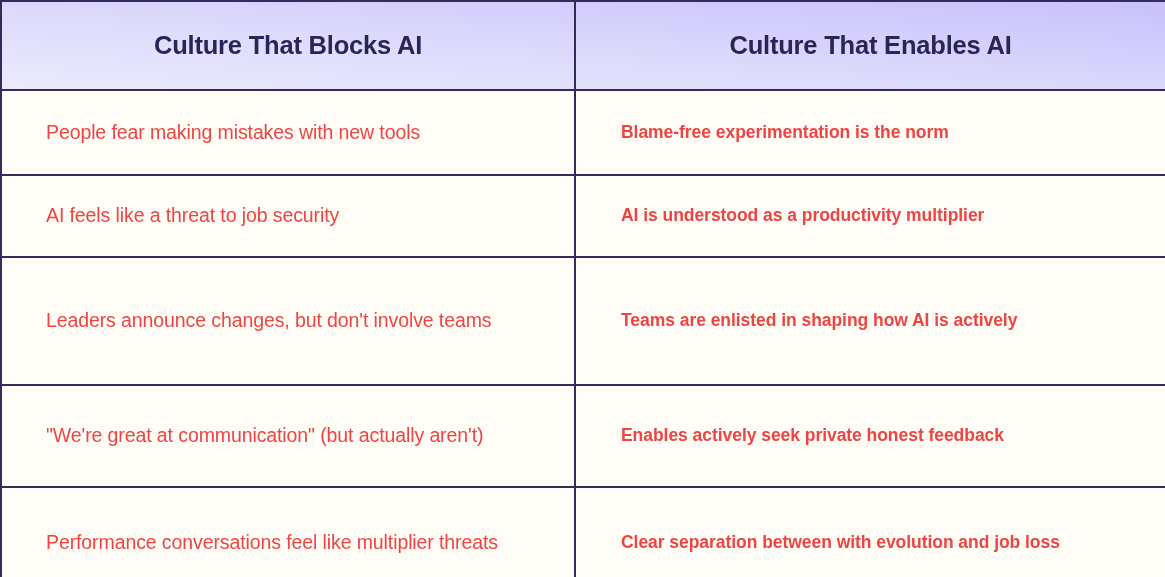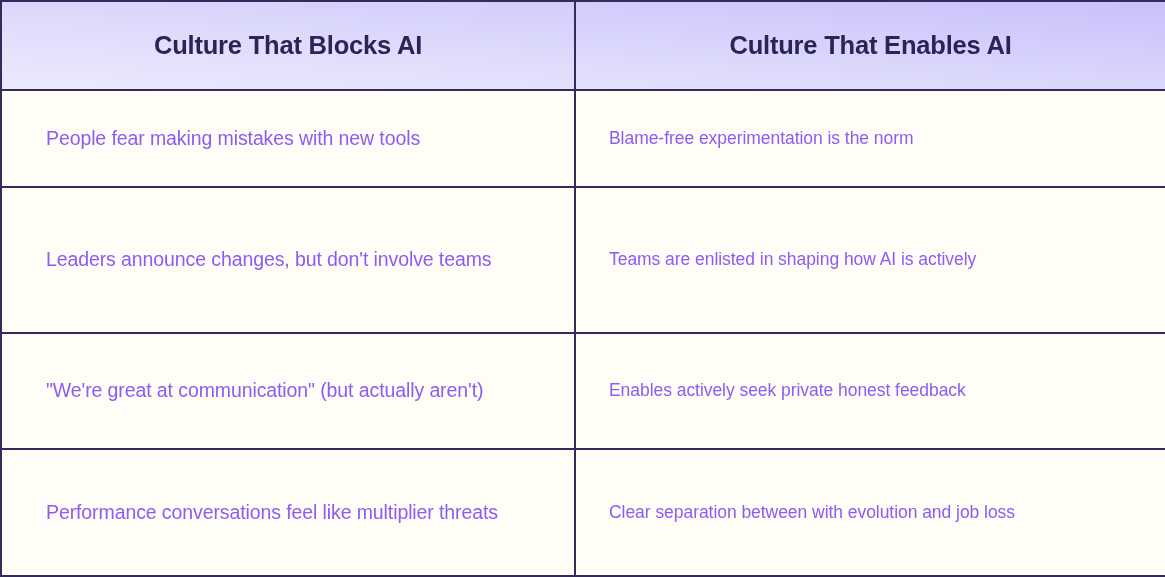--- a/index.html
+++ b/index.html
@@ -43,35 +43,35 @@
     background-image: linear-gradient(to top right, #ecebfd 0%, #dedbfc 42%, #c8c1fb 100%);
     background-repeat: no-repeat;
   }
   .table-head th.head-left  { width: 574px; background-size: 1165px 89px; background-position: 0 0; }
   .table-head th.head-right { width: 591px; background-size: 1165px 89px; background-position: -574px 0; }
 
   
   .table-body td {
     background: #fffdf6;
     vertical-align: middle;
-    color: #8b5cf6;
+    color: #ef4444;
   }
   .cell-blocks {
     width: 574px;
     padding: 14px 44px 14px 44px;
     font-size: 19.5px;
     font-weight: normal;
     line-height: 1.42;
     letter-spacing: -0.1px;
   }
   .cell-enables {
     width: 591px;
-    padding: 14px 40px 14px 33px;
+    padding: 14px 40px 14px 45px;
     font-size: 17.5px;
-    font-weight: normal;
+    font-weight: bold;
     line-height: 1.45;
     letter-spacing: -0.05px;
     color: #2b2560;
   }
 
   .row-1 td { height: 85px; }
   .row-2 td { height: 82px; }
   .row-3 td { height: 128px; }
   .row-4 td { height: 102px; }
   .row-5 td { height: 111px; }
@@ -84,20 +84,24 @@
     <tr>
       <th class="head-left">Culture That Blocks AI</th>
       <th class="head-right">Culture That Enables AI</th>
     </tr>
   </thead>
   <tbody class="table-body">
     <tr class="row-1">
       <td class="cell-blocks">People fear making mistakes with new tools</td>
       <td class="cell-enables">Blame-free experimentation is the norm</td>
     </tr>
+    <tr class="row-2">
+      <td class="cell-blocks">AI feels like a threat to job security</td>
+      <td class="cell-enables">AI is understood as a productivity multiplier</td>
+    </tr>
     <tr class="row-3">
       <td class="cell-blocks">Leaders announce changes, but don't involve teams</td>
       <td class="cell-enables">Teams are enlisted in shaping how AI is actively</td>
     </tr>
     <tr class="row-4">
       <td class="cell-blocks">"We're great at communication" (but actually aren't)</td>
       <td class="cell-enables">Enables actively seek private honest feedback</td>
     </tr>
     <tr class="row-5">
       <td class="cell-blocks">Performance conversations feel like multiplier threats</td>

